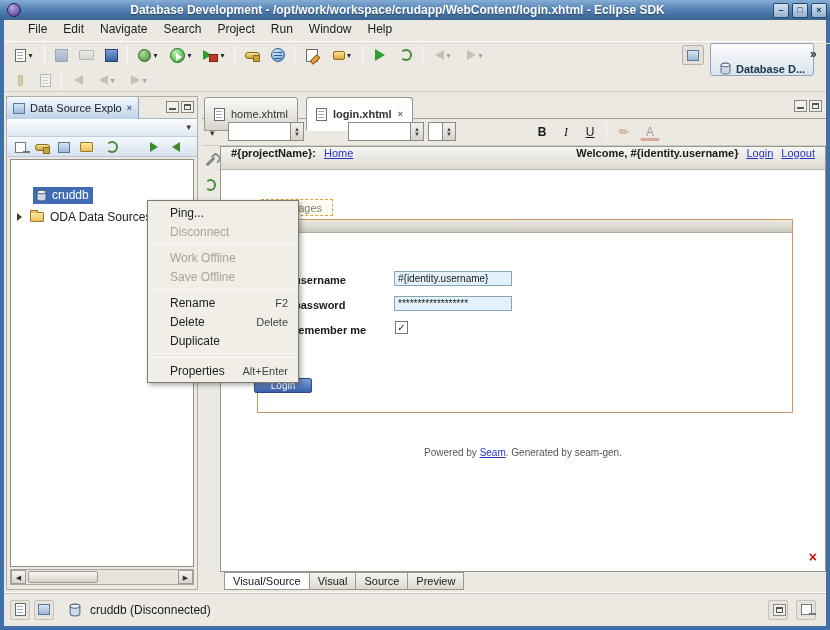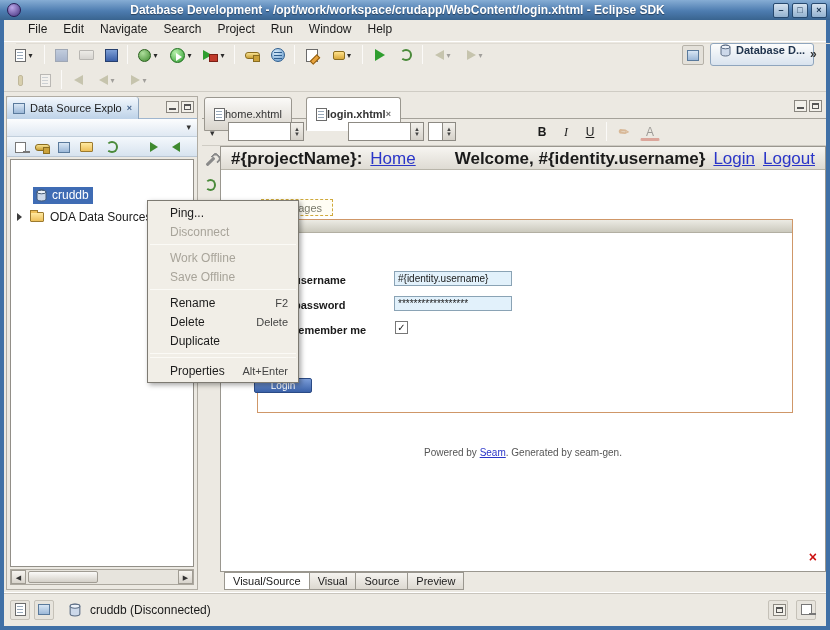--- a/index.html
+++ b/index.html
@@ -52,21 +52,21 @@
   .ic-play{width:0;height:0;border-left:10px solid #2f9e2f;border-top:6px solid transparent;border-bottom:6px solid transparent}
   .ic-sync{width:12px;height:12px;border:2px solid #4a8a3a;border-radius:50%;border-left-color:transparent}
   .ic-arrowL{width:0;height:0;border-right:9px solid #8a8a5a;border-top:5px solid transparent;border-bottom:5px solid transparent}
   .ic-arrowR{width:0;height:0;border-left:9px solid #8a8a5a;border-top:5px solid transparent;border-bottom:5px solid transparent}
   .ic-pin{width:5px;height:11px;background:#b9a65a;border:1px solid #7a6a2a;border-radius:2px}
   .ic-wrench{width:3px;height:11px;background:#8a8a8a;border-radius:1px;transform:rotate(45deg)}
   .ic-wrench:after{content:"";position:absolute;top:-5px;left:-2px;width:6px;height:5px;border:2px solid #8a8a8a;border-bottom:none;border-radius:4px 4px 0 0}
 
   
   .persp-open{position:absolute;top:3px;width:22px;height:20px;border:1px solid #b5b1a8;border-radius:2px;background:#e4e1da;display:flex;align-items:center;justify-content:center}
-  .persp-tab{position:absolute;top:1px;height:23px;display:flex;align-items:flex-start;gap:4px;padding:0 8px;
+  .persp-tab{position:absolute;top:1px;height:33px;display:flex;align-items:flex-end;gap:4px;padding:0 8px;
     background:linear-gradient(#fdfdfc,#d9e3ee);border:1px solid #8fa5bd;border-radius:3px;font-size:11px;font-weight:bold;color:#20344d}
   .ovflow{position:absolute;top:5px;font-size:12px;color:#333;font-weight:bold}
 
   
   .view{position:absolute;left:2px;top:76px;width:192px;height:494px;background:#ece9e2;border:1px solid #b0aca3}
   .vtabrow{position:absolute;left:0;top:0;width:100%;height:22px;border-bottom:1px solid #9fb6cf}
   .vtab-title{position:absolute;left:0;top:0;height:22px;display:flex;align-items:center;gap:5px;padding:0 6px;
     background:linear-gradient(#f3f8fd,#bdd2e8);border-right:1px solid #8fa5bd;border-radius:3px 3px 0 0;font-size:11px;color:#1c3least}
   .vclose{font-size:9px;color:#44628a;font-weight:bold}
   .mmbox{width:13px;height:12px;border:1px solid #8a8780;background:#f2f0ea;position:relative;margin-left:2px}
@@ -90,36 +90,36 @@
   .folder{width:14px;height:10px;background:linear-gradient(#ffe9a0,#edc05a);border:1px solid #9c7a2e;border-radius:1px;position:relative}
   .folder:before{content:"";position:absolute;top:-3px;left:-1px;width:6px;height:2px;background:#edc05a;border:1px solid #9c7a2e;border-bottom:none}
   .sel{background:#3f6cb4;color:#fff;padding:1px 4px 2px 2px;display:flex;align-items:center;gap:4px}
 
   .hscroll{position:absolute;left:3px;top:472px;width:184px;height:16px;background:#e7e4dd;border:1px solid #aca89f;display:flex;align-items:center}
   .scrbtn{width:15px;height:14px;background:linear-gradient(#f6f4f0,#d8d4cc);border:1px solid #a09c93;font-size:7px;line-height:13px;text-align:center;color:#333}
   .thumb{width:70px;height:12px;margin-left:2px;background:linear-gradient(#fbfaf8,#d4d0c8);border:1px solid #a09c93;border-radius:2px}
 
   
   .edittabs{position:absolute;left:198px;top:76px;width:624px;height:23px;border-bottom:1px solid #a5a29a}
-  .etab{position:absolute;top:1px;height:34px;display:flex;align-items:center;padding:0 9px;font-size:11px;
+  .etab{position:absolute;top:1px;height:34px;display:flex;align-items:center;gap:6px;padding:0 9px;font-size:11px;
     background:linear-gradient(#fbfaf8,#d9d5cd);border:1px solid #9a978f;border-radius:3px 3px 0 0;color:#333}
   .etab.active{background:#fff;border-bottom-color:#fff;font-weight:bold}
   .etab .x{font-size:9px;color:#666;font-weight:bold}
   .editor-mm{position:absolute;top:4px;display:flex}
 
   .fmtbar{position:absolute;left:198px;top:99px;width:624px;height:27px;border-bottom:1px solid #cfccc4}
   .combo{position:absolute;top:3px;height:19px;background:#fff;border:1px solid #8d8a83;display:flex}
   .combo .spin{margin-left:auto;width:13px;background:linear-gradient(#f3f1ec,#d6d2ca);border-left:1px solid #8d8a83;
     display:flex;flex-direction:column;align-items:center;justify-content:center;font-size:6px;color:#444;line-height:5px}
   .fmtbtn{position:absolute;top:3px;width:20px;height:20px;display:flex;align-items:center;justify-content:center;border:1px solid transparent;border-radius:2px;font-size:12px}
 
   .sidebar-mini{position:absolute;left:198px;top:126px;width:18px;height:426px;background:#ece9e2}
   .editor-body{position:absolute;left:216px;top:126px;width:606px;height:426px;background:#fff;border:1px solid #9a978f}
-  .seam-header{position:absolute;left:0;top:0;width:100%;height:23px;display:flex;align-items:flex-end;
-    background:linear-gradient(#f7f5f1,#dedbd3);border-bottom:1px solid #b8b5aa;font-size:17px;padding:0 10px;gap:8px}
+  .seam-header{position:absolute;left:0;top:0;width:100%;height:23px;display:flex;align-items:flex-start;
+    background:linear-gradient(#f7f5f1,#dedbd3);border-bottom:1px solid #b8b5aa;font-size:11px;padding:0 10px;gap:8px}
   .blink{color:#2a35c8;text-decoration:underline}
   .bold{font-weight:bold}
 
   .messages-box{position:absolute;left:40px;top:52px;width:72px;height:17px;border:1px dashed #cfa93c;background:#fffdf4;
     font-size:11px;color:#7a7a6a;display:flex;align-items:center;justify-content:center}
   .login-panel{position:absolute;left:36px;top:72px;width:536px;height:194px;border:1px solid #cf9768;background:#fff}
   .panel-hdr{position:absolute;left:0;top:0;width:100%;height:13px;background:linear-gradient(#ecebe4,#cbc9bd);border-bottom:1px solid #b2afa2}
   .instruction{position:absolute;left:51px;top:26px;font-size:11px}
   .flabel{position:absolute;font-size:11px;font-weight:bold}
   .finput{position:absolute;width:118px;height:15px;background:#e2f1fb;border:1px solid #8aa3b5;font-size:10px;line-height:13px;padding:0 3px;white-space:nowrap;overflow:hidden}

